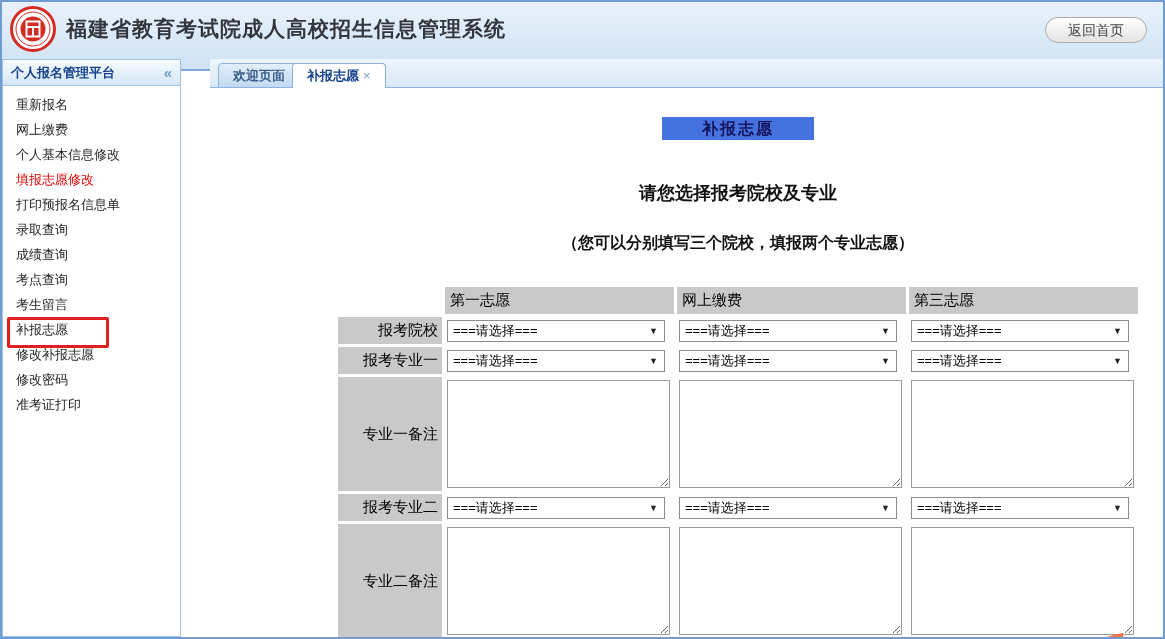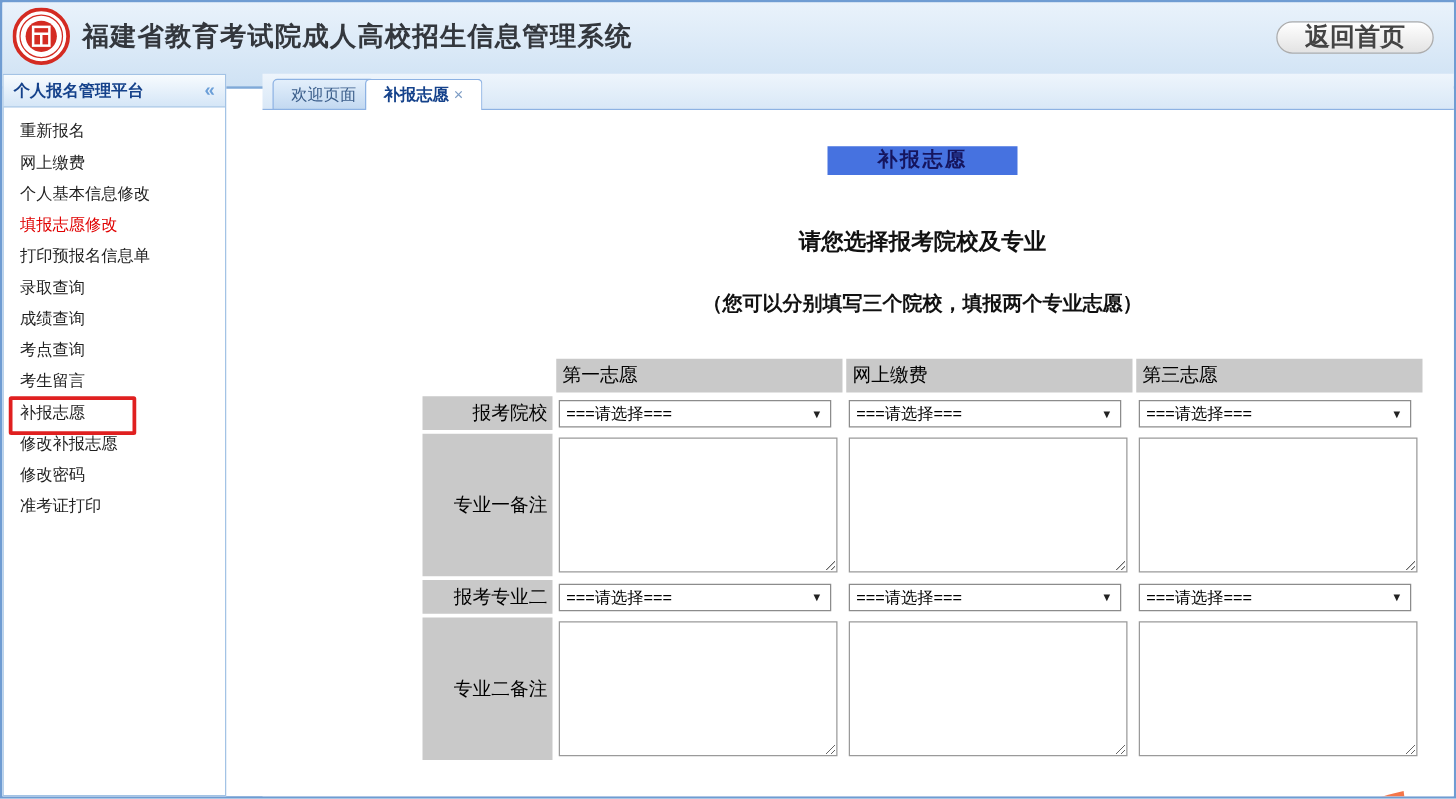--- a/index.html
+++ b/index.html
@@ -9,23 +9,23 @@
     border:2px solid #6f9cd2; background:#fff; }
 
   
   .app-header { position:absolute; left:0; top:0; right:0; height:69px;
     background:linear-gradient(#e9f2fb,#cfe2f4);
     border-bottom:2px solid #7fa9d8; }
   .logo { position:absolute; left:8px; top:4px; width:46px; height:46px; }
   .app-title { position:absolute; left:64px; top:13px; font-size:21px;
     font-weight:bold; color:#33373d; letter-spacing:1px; }
   .home-btn { position:absolute; right:16px; top:15px; height:26px;
-    padding:0 22px; line-height:24px; font-size:20px; color:#444;
+    padding:0 22px; line-height:24px; font-size:14px; color:#444;
     background:linear-gradient(#ffffff,#e3e3e3); border:1px solid #acacac;
-    border-radius:13px; cursor:pointer;font-weight:bold; }
+    border-radius:13px; cursor:pointer; }
 
   
   .sidebar { position:absolute; left:0; top:57px; width:179px; bottom:0;
     background:#fff; border:1px solid #a3c3e5; }
   .sidebar-header { height:26px; line-height:25px;
     background:linear-gradient(#f7fbfe,#d5e6f7);
     border-bottom:1px solid #a3c3e5; padding:0 8px;
     font-size:13px; font-weight:bold; color:#15428b;
     display:flex; justify-content:space-between; align-items:center; }
   .collapse-tool { color:#6b9fd8; font-size:15px; font-weight:bold;
@@ -39,21 +39,21 @@
     pointer-events:none; }
 
   
   .tabstrip { position:absolute; left:208px; top:57px; right:0; height:29px;
     background:linear-gradient(#eef5fc,#d9e8f7);
     border-bottom:1px solid #8db2e3; }
   .tab { position:absolute; top:4px; height:25px; line-height:23px;
     padding:0 14px; font-size:13px; border:1px solid #8db2e3;
     border-radius:4px 4px 0 0; cursor:pointer; }
   .tab.inactive { left:8px; background:linear-gradient(#e3effb,#c3d9f1);
-    color:#3a5d8a; }
+    color:#3a5d8a;font-weight:bold; }
   .tab.active { left:82px; background:#fff; border-bottom-color:#fff;
     color:#15428b; font-weight:bold; height:26px;text-align:center; }
   .tab .close { font-weight:normal; color:#7c9cc4; margin-left:4px;
     font-size:13px; cursor:pointer; }
 
   
   .content { position:absolute; left:208px; top:86px; right:0; bottom:0;
     background:#fff; overflow:hidden; }
   .form-wrap { margin-left:125px; width:806px; text-align:center; }
   .banner { display:inline-block; margin-top:29px; width:152px; height:23px;
@@ -170,20 +170,41 @@
                 </div>
               </td>
           <td class="field">
                 <div class="sel">
                   <span>===请选择===</span>
                   <span class="arrow">▼</span>
                 </div>
               </td>
         </tr>
 
+        <tr>
+          <td class="gray rowlabel">报考专业一</td>
+          <td class="field">
+                <div class="sel">
+                  <span>===请选择===</span>
+                  <span class="arrow">▼</span>
+                </div>
+              </td>
+          <td class="field">
+                <div class="sel">
+                  <span>===请选择===</span>
+                  <span class="arrow">▼</span>
+                </div>
+              </td>
+          <td class="field">
+                <div class="sel">
+                  <span>===请选择===</span>
+                  <span class="arrow">▼</span>
+                </div>
+              </td>
+        </tr>
 
         <tr>
           <td class="gray rowlabel notecell">专业一备注</td>
           <td class="field notecell">
                 <textarea class="note" style=""></textarea>
               </td>
           <td class="field notecell">
                 <textarea class="note" style=""></textarea>
               </td>
           <td class="field notecell">

